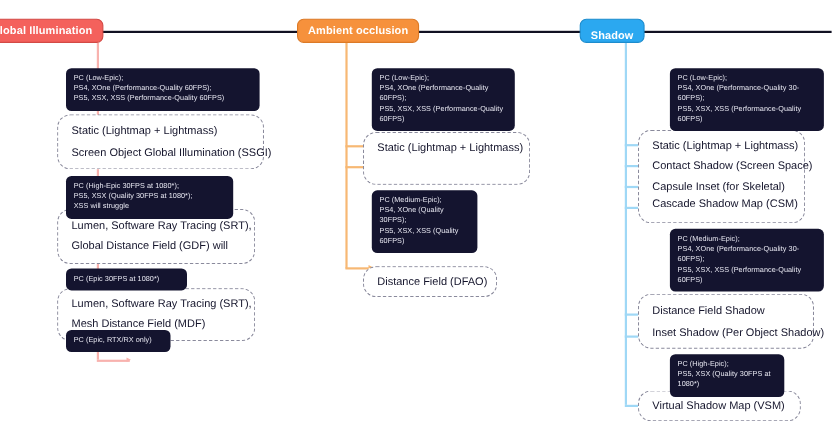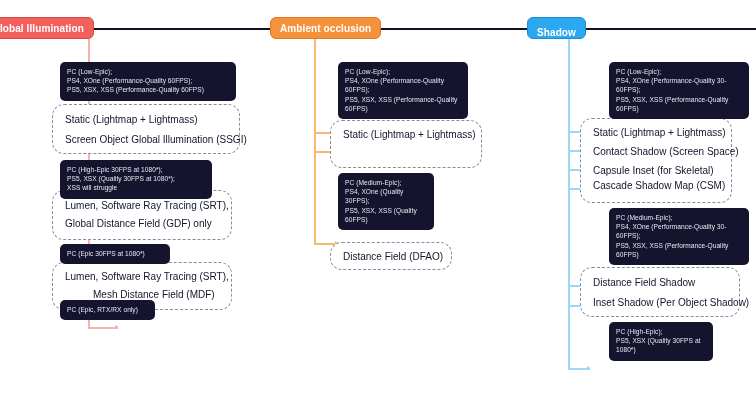--- a/index.html
+++ b/index.html
@@ -158,31 +158,31 @@
   <div class="conn gi" style="left:88px; top:137px; width:30px;"></div>
 
   <div class="note" style="left:60px; top:160px; width:152px;">
     <div>PC (High-Epic 30FPS at 1080*);</div>
     <div>PS5, XSX (Quality 30FPS at 1080*);</div>
     <div>XSS will struggle</div>
   </div>
 
   <div class="group" style="left:52px; top:190px; width:180px; height:50px;">
     <div class="item" style="top:8px;">Lumen, Software Ray Tracing (SRT),</div>
-    <div class="item" style="top:26px;">Global Distance Field (GDF) only</div>
+    <div class="item" style="top:26px;">Global Distance Field (GDF) will</div>
   </div>
   <div class="conn gi" style="left:88px; top:213px; width:30px;"></div>
 
   <div class="note" style="left:60px; top:244px; width:110px;">
     <div>PC (Epic 30FPS at 1080*)</div>
   </div>
 
   <div class="group" style="left:52px; top:262px; width:180px; height:48px;">
     <div class="item" style="top:7px;">Lumen, Software Ray Tracing (SRT),</div>
-    <div class="item" style="top:25px;margin-left:28px;">Mesh Distance Field (MDF)</div>
+    <div class="item" style="top:25px;">Mesh Distance Field (MDF)</div>
   </div>
   <div class="conn gi" style="left:88px; top:285px; width:30px;"></div>
 
   <div class="note" style="left:60px; top:300px; width:95px;">
     <div>PC (Epic, RTX/RX only)</div>
   </div>
 
   <div class="conn gi" style="left:88px; top:327px; width:30px;"></div>
 
   <div class="pill ao">
@@ -246,15 +246,18 @@
     <div class="item" style="top:28px;">Inset Shadow (Per Object Shadow)</div>
   </div>
   <div class="conn sh" style="left:568px; top:285px; width:22px;"></div>
   <div class="conn sh" style="left:568px; top:305px; width:22px;"></div>
 
   <div class="note wrap" style="left:609px; top:322px; width:104px;">
     <div>PC (High-Epic);</div>
     <div>PS5, XSX (Quality 30FPS at 1080*)</div>
   </div>
 
+  <div class="group" style="left:580px; top:355px; width:148px; height:28px;">
+    <div class="item" style="top:7px;">Virtual Shadow Map (VSM)</div>
+  </div>
   <div class="conn sh" style="left:568px; top:368px; width:22px;"></div>
 
 </div>
 
 </body></html>

